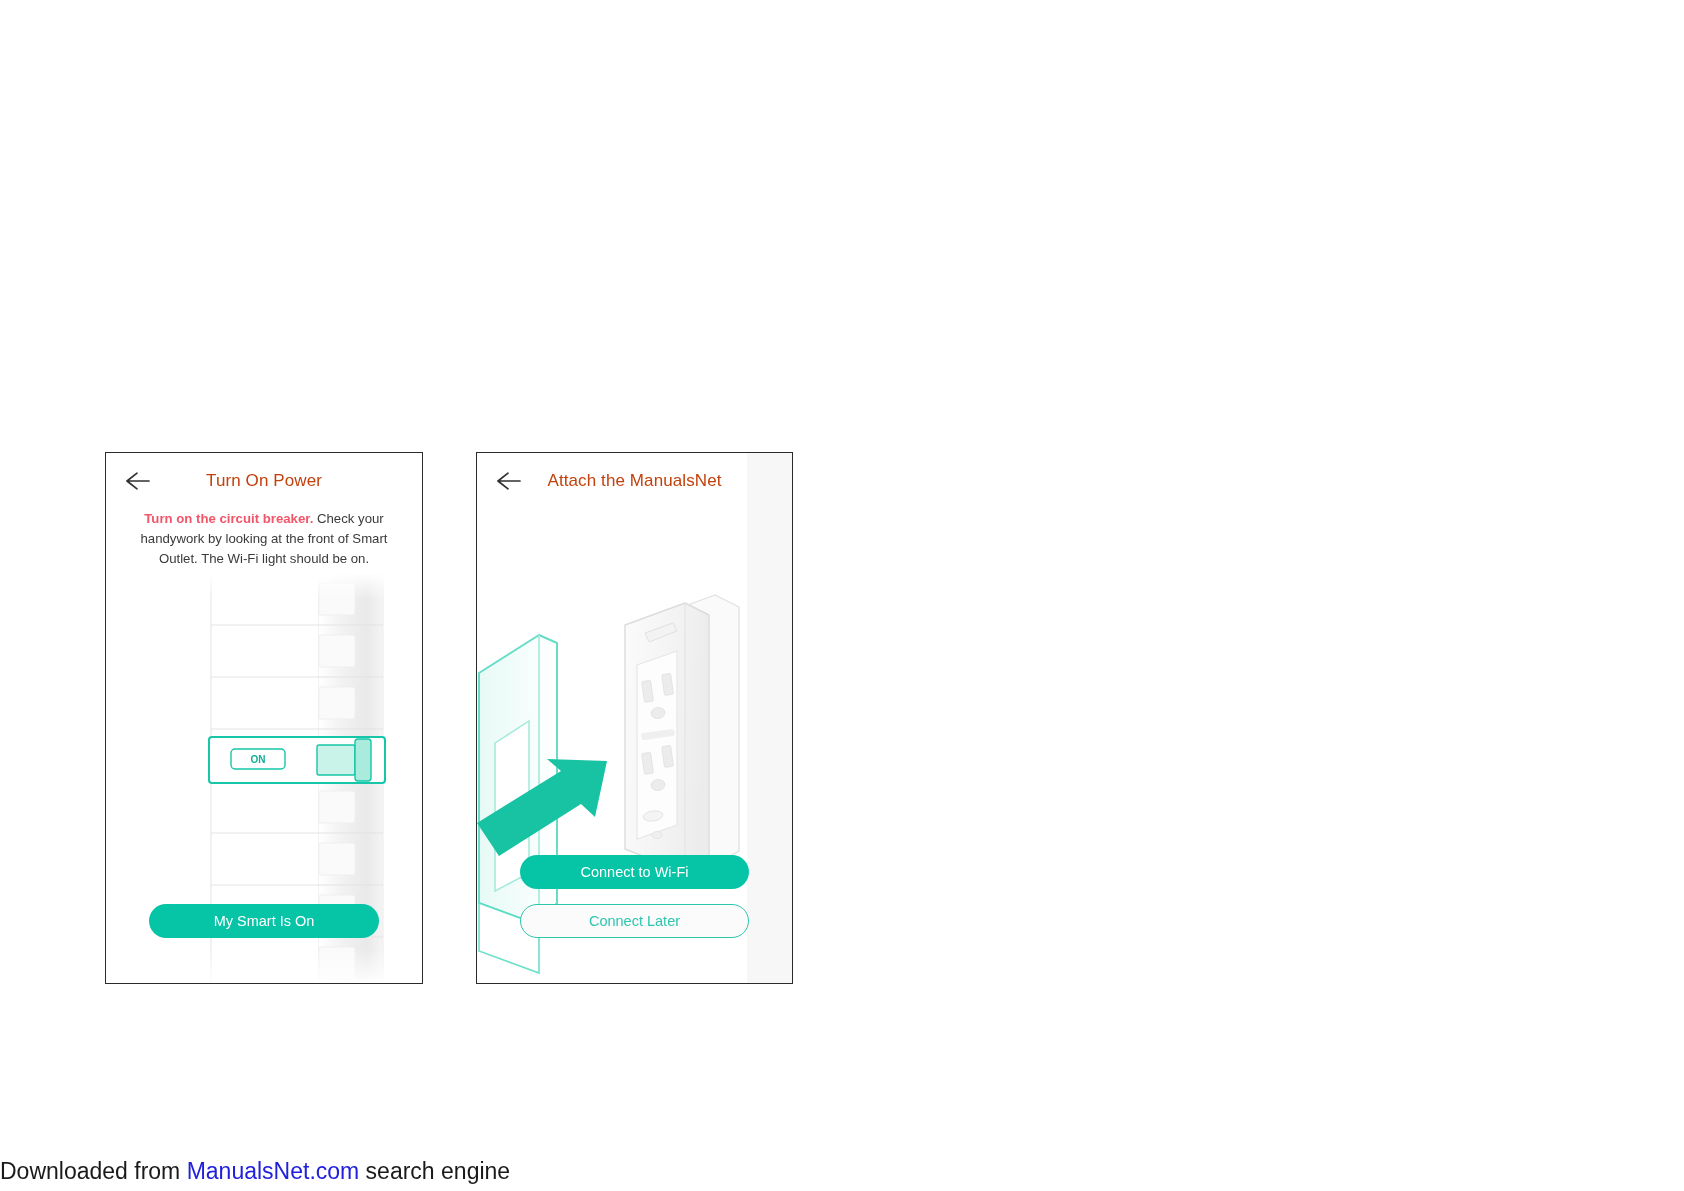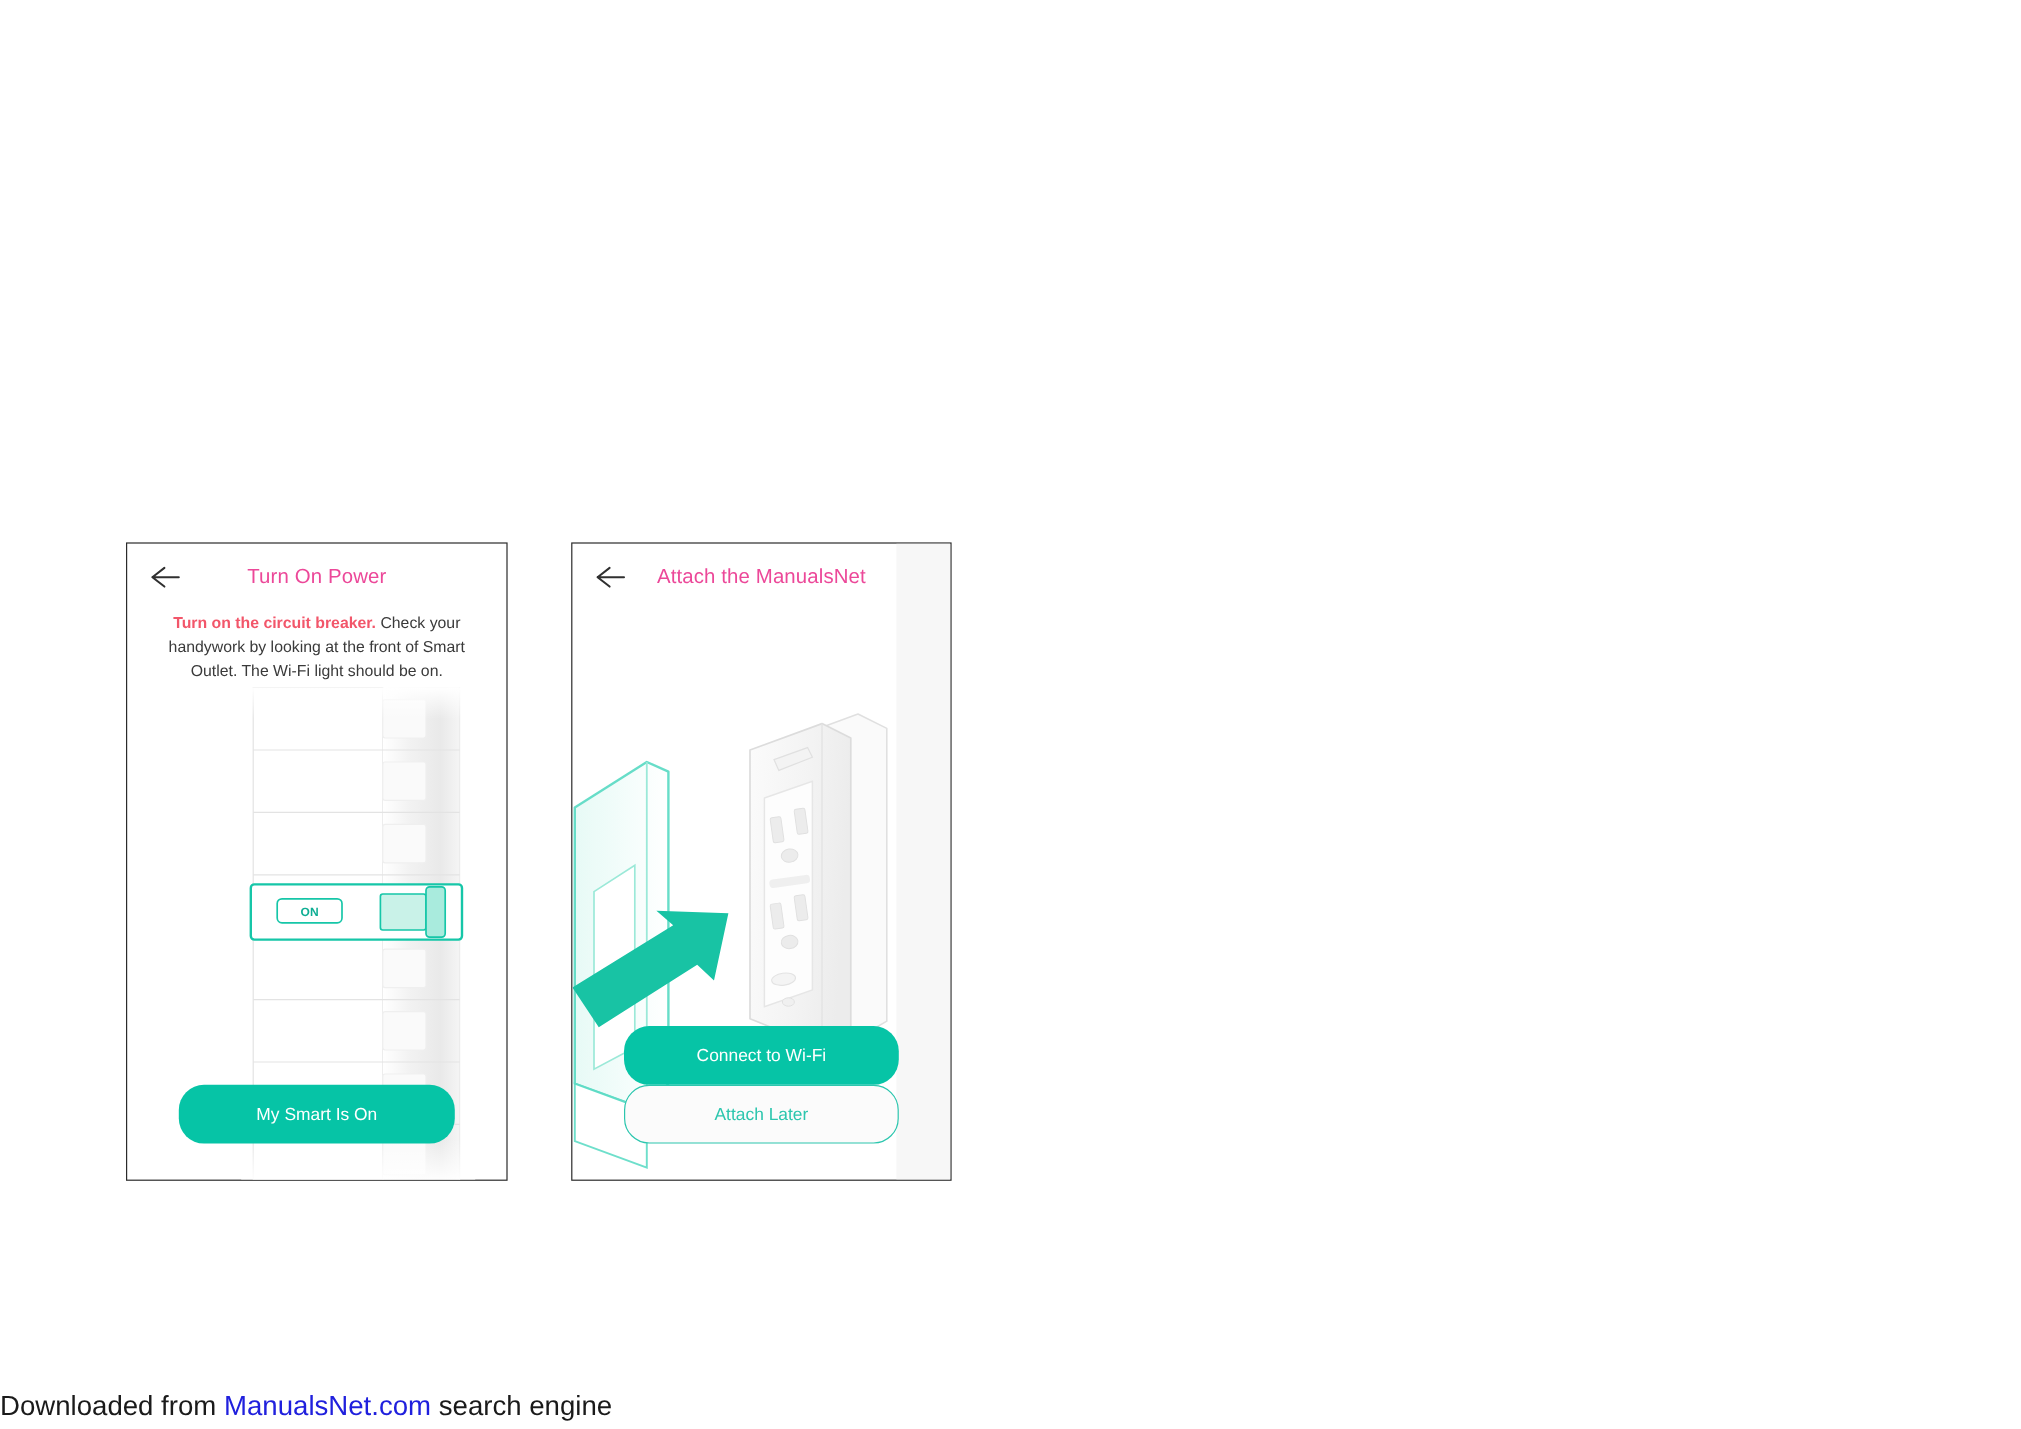--- a/index.html
+++ b/index.html
@@ -74,21 +74,21 @@
   }
   .back-arrow svg { display: block; }
 
   .screen-title {
     position: absolute;
     left: 0;
     right: 0;
     top: 18px;
     text-align: center;
     font-size: 17px;
-    color: #ec4899;
+    color: #c2410c;
     letter-spacing: 0.1px;
   }
 
   
   .screen-body {
     position: absolute;
     top: 56px;
     left: 20px;
     right: 20px;
     text-align: center;
@@ -108,21 +108,21 @@
     right: 0;
     top: 120px;
     bottom: 0;
     pointer-events: none;
   }
   .illustration svg { display: block; }
 
   
   .btn {
     position: absolute;
-    height: 49px;
+    height: 34px;
     border-radius: 21px;
     display: flex;
     align-items: center;
     justify-content: center;
     font-size: 14.5px;
     box-sizing: border-box;
     cursor: pointer;
     user-select: none;
   }
   .btn-primary {
@@ -321,20 +321,20 @@
 
           <ellipse cx="176" cy="243" rx="10" ry="5" fill="#f4f4f4" stroke="#e3e3e3" stroke-width="0.9" transform="rotate(-8 176 243)"></ellipse>
 
           <ellipse cx="180" cy="262" rx="5" ry="3.5" fill="#f0f0f0" stroke="#e0e0e0" stroke-width="0.8"></ellipse>
         </g>
       </svg>
     </div>
 
     <div class="btn btn-primary" id="btn-connect-wifi">Connect to Wi-Fi</div>
 
-    <div class="btn btn-secondary" id="btn-connect-later">Attach Later</div>
+    <div class="btn btn-secondary" id="btn-connect-later">Connect Later</div>
   </div>
 
 </div>
 
 <div id="footer">
   <span>Downloaded from </span><span class="link">ManualsNet.com</span><span> search engine</span>
 </div>
 
 </body></html>

